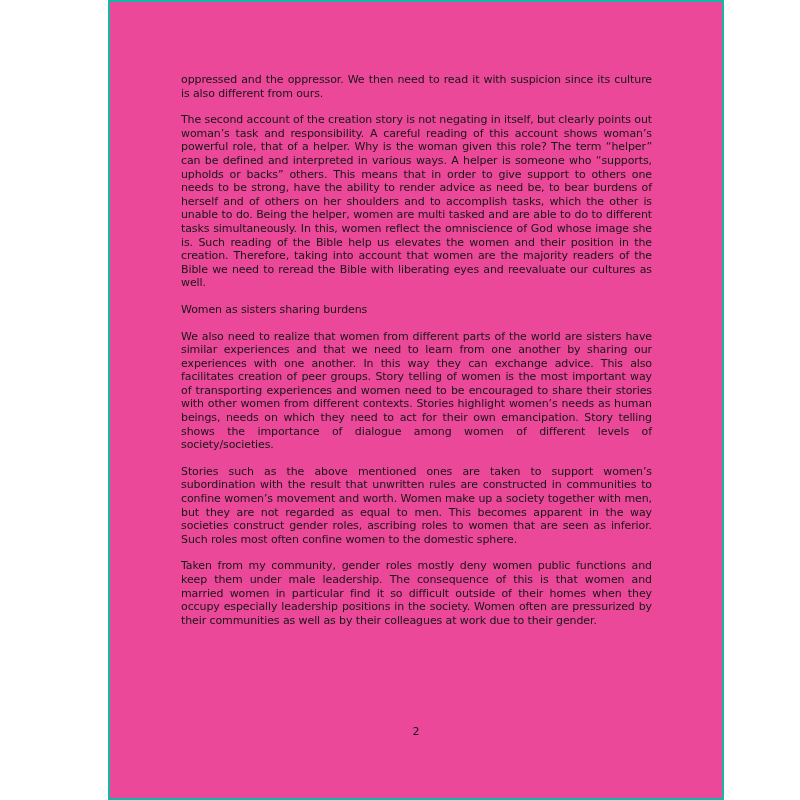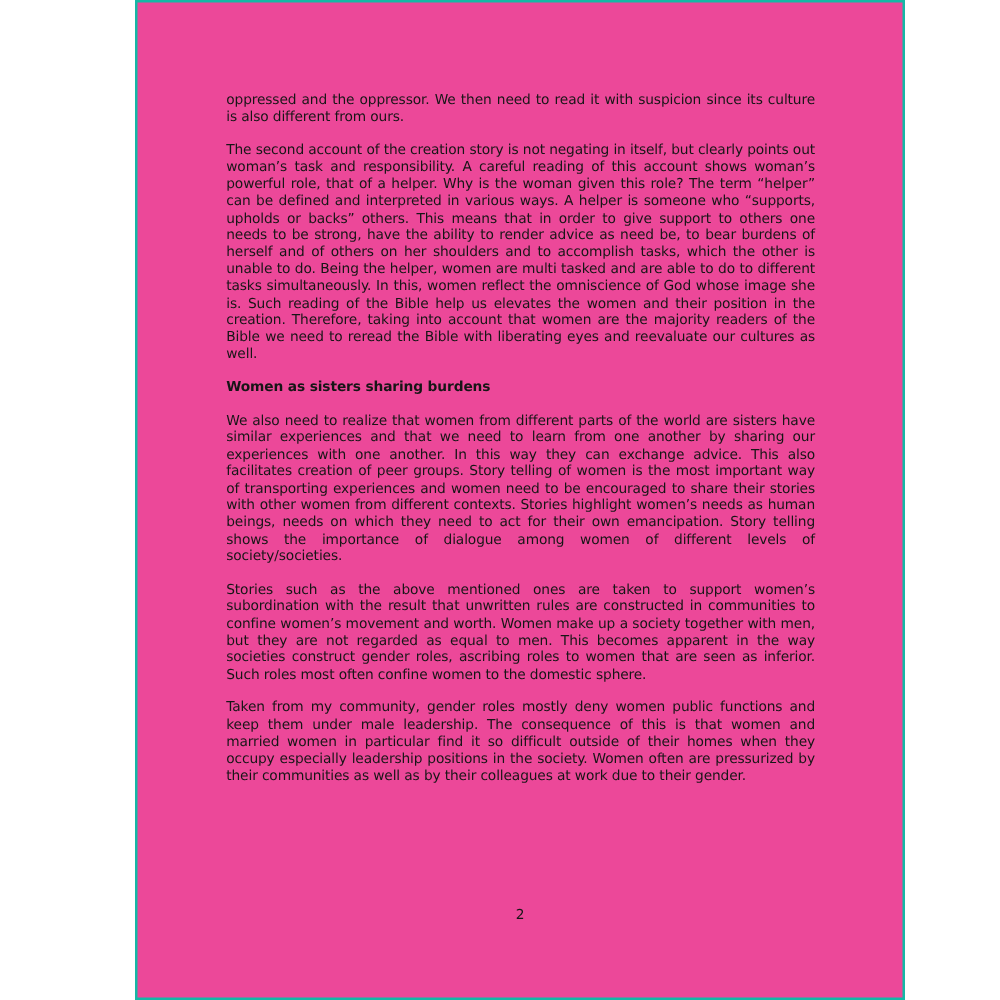--- a/index.html
+++ b/index.html
@@ -33,21 +33,20 @@
     line-height: 13.6px;
     letter-spacing: -0.1px;
     color: #161616;
     text-align: justify;
   }
   .text-column p {
     margin: 0 0 13px 0;
   }
   .text-column p.section-heading {
     text-align: left;
-    font-weight: bold;
   }
   .page-number {
     position: absolute;
     left: 0;
     right: 0;
     top: 723px;
     text-align: center;
     font-size: 11px;
     color: #161616;
   }

